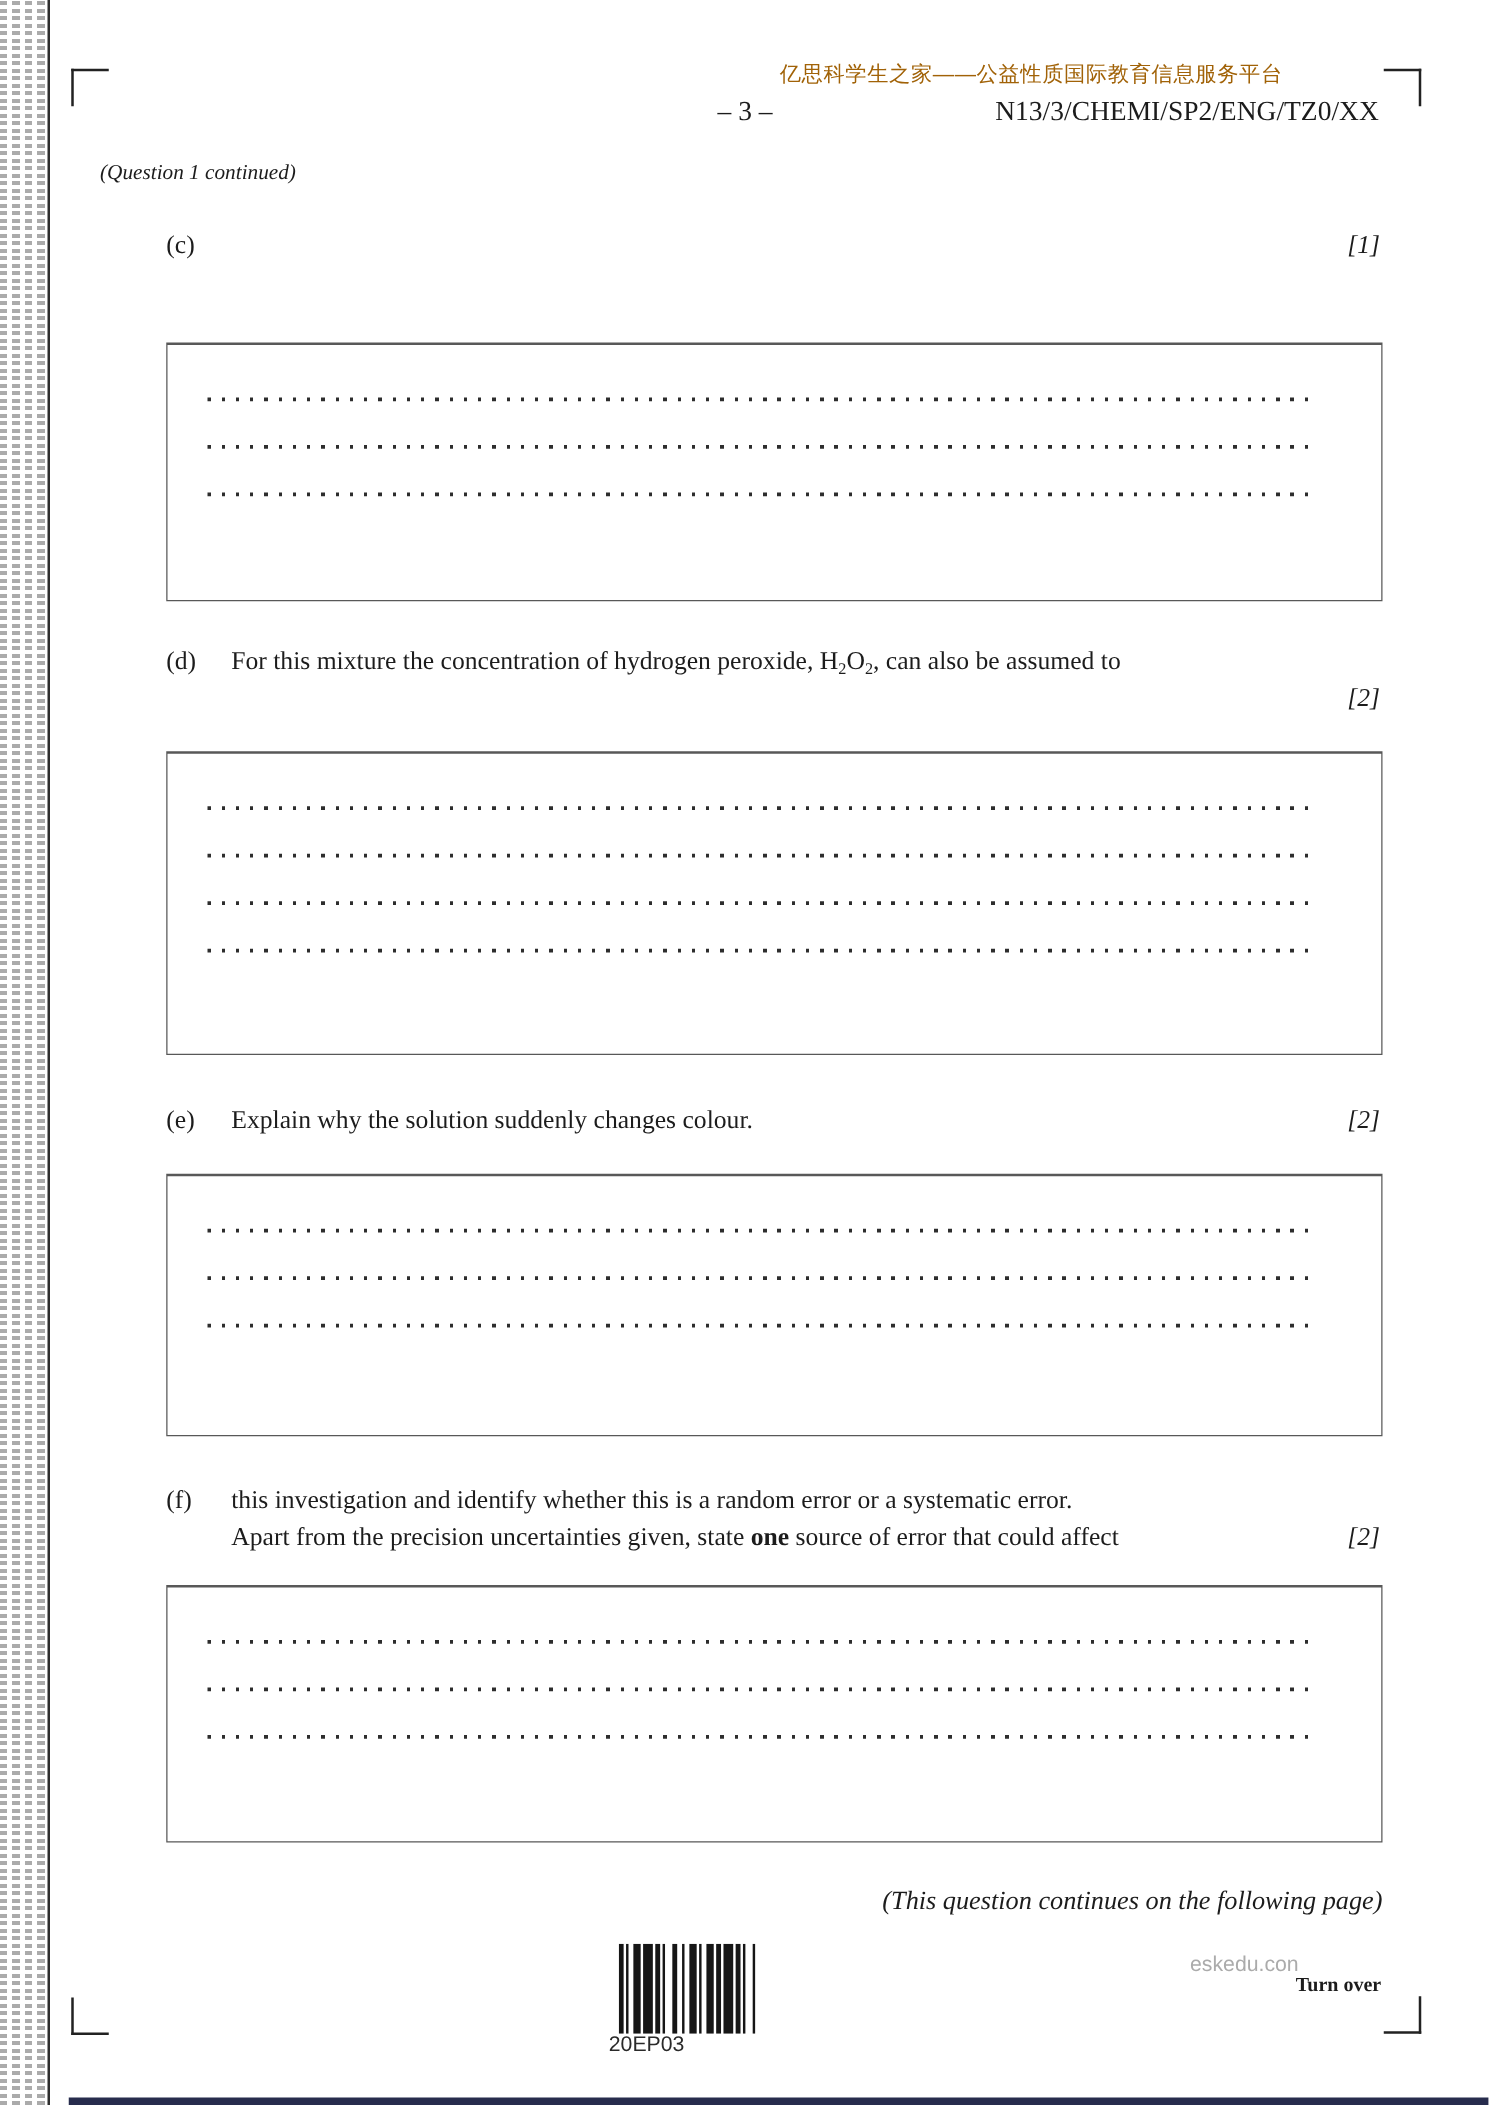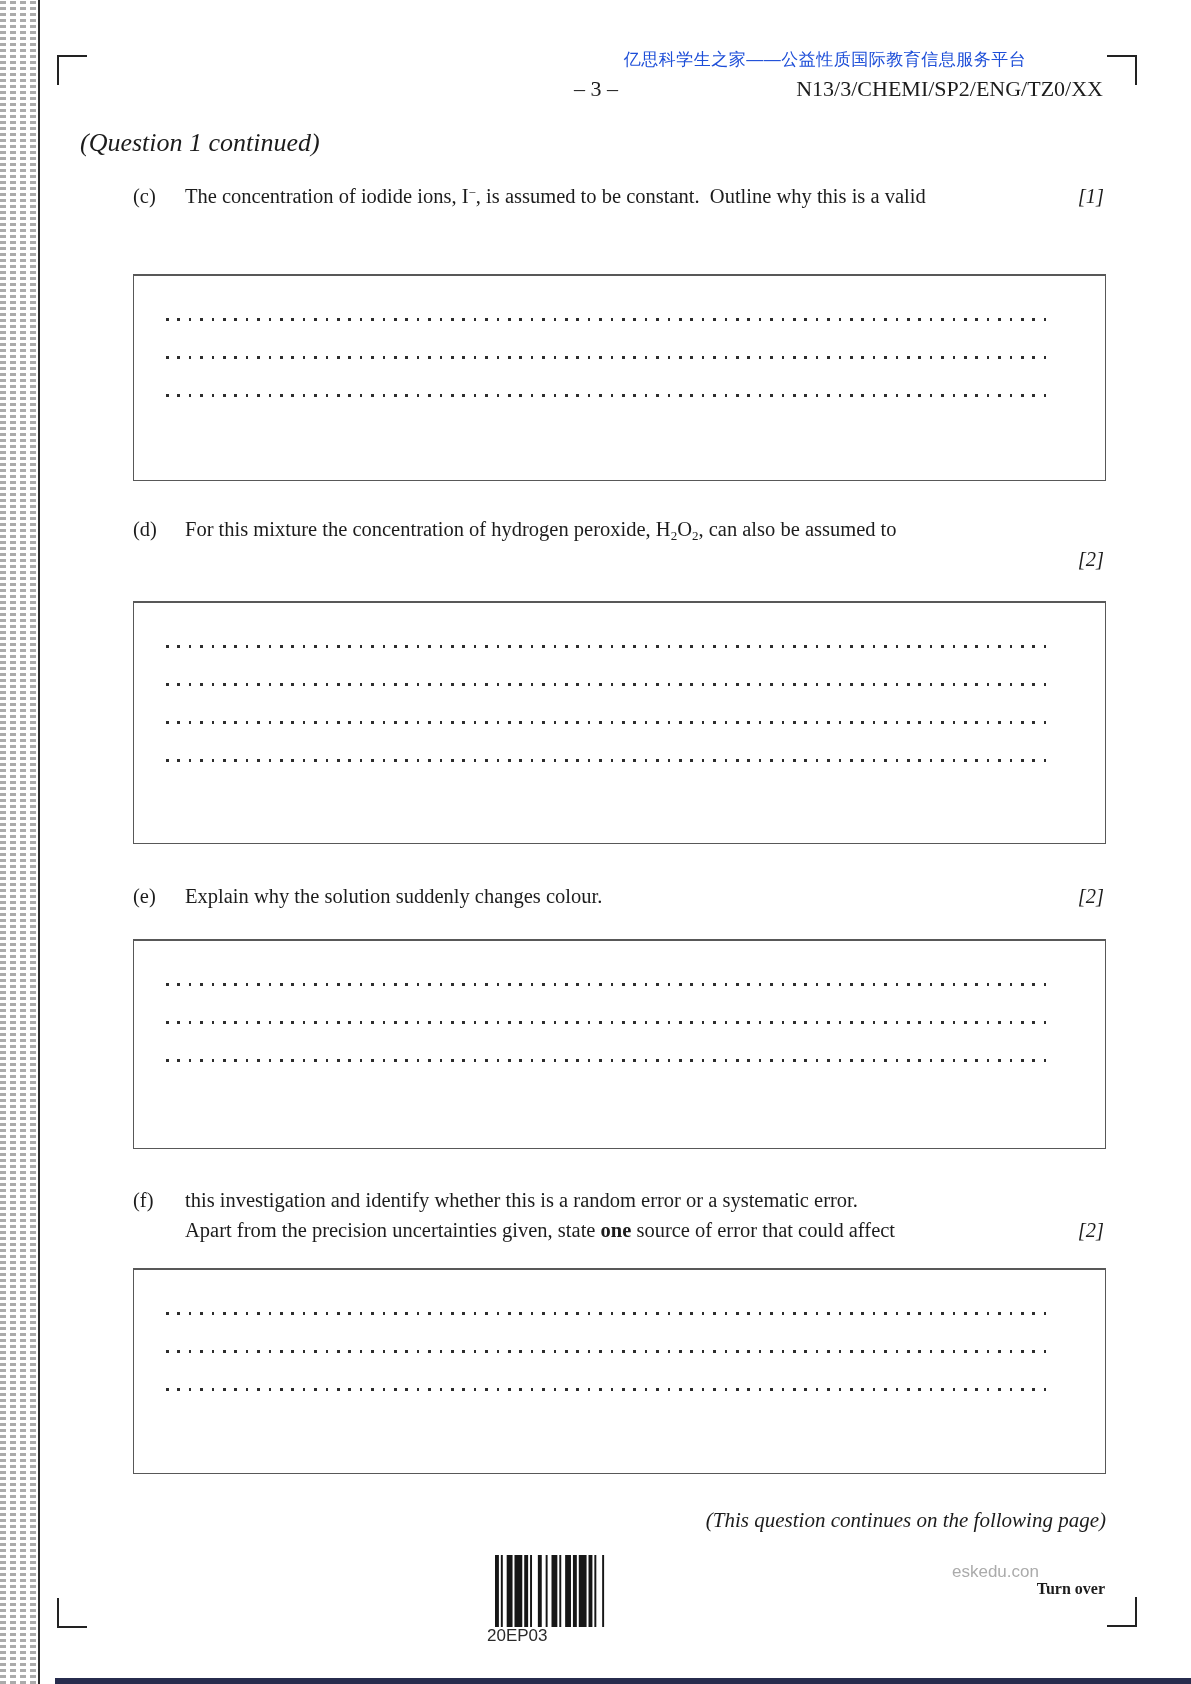--- a/index.html
+++ b/index.html
@@ -15,24 +15,24 @@
     border-right:2.5px solid #2e2e2e;}
 
   
   .crop{position:absolute;width:28px;height:28px;}
   .crop.tl{left:57px;top:55px;border-left:2.5px solid #222;border-top:2.5px solid #222;}
   .crop.tr{left:1107px;top:55px;border-right:2.5px solid #222;border-top:2.5px solid #222;}
   .crop.bl{left:57px;top:1598px;border-left:2.5px solid #222;border-bottom:2.5px solid #222;}
   .crop.br{left:1107px;top:1597px;border-right:2.5px solid #222;border-bottom:2.5px solid #222;}
 
   .banner{position:absolute;left:610px;top:48px;width:430px;text-align:center;
-    font-family:"Liberation Sans", sans-serif;font-size:17px;color:#1d4ed8;letter-spacing:.5px;}
+    font-family:"Liberation Sans", sans-serif;font-size:17px;color:#a16207;letter-spacing:.5px;}
   .pagenum{position:absolute;left:57px;top:76px;width:1078px;text-align:center;font-size:22px;}
   .papercode{position:absolute;right:88px;top:76px;font-size:22px;}
-  .qcont{position:absolute;left:80px;top:128px;font-size:26px;font-style:italic;}
+  .qcont{position:absolute;left:80px;top:128px;font-size:17px;font-style:italic;}
 
   .qrow{position:absolute;left:133px;width:973px;}
   .qletter{position:absolute;left:0;top:0;font-size:20.5px;line-height:30px;}
   .qtext{margin-left:52px;}
   .qline{font-size:20.5px;line-height:30px;white-space:pre;}
   .qline sup{font-size:13px;line-height:0;vertical-align:6px;}
   .qline sub{font-size:13px;line-height:0;vertical-align:-4px;}
   .qline b{font-weight:bold;}
   .marks{position:absolute;right:2px;font-size:20.5px;font-style:italic;line-height:30px;}
 
@@ -64,21 +64,20 @@
 
   <div class="banner">亿思科学生之家——公益性质国际教育信息服务平台</div>
   <div class="pagenum">– 3 –</div>
   <div class="papercode">N13/3/CHEMI/SP2/ENG/TZ0/XX</div>
 
   <div class="qcont">(Question 1 continued)</div>
 
   <div class="qrow" style="top:181px">
     <span class="qletter">(c)</span>
     <div class="qtext">
-      <div class="qline"><span>The concentration of iodide ions, I</span><sup>−</sup><span>, is assumed to be constant.  Outline why this is a valid</span></div>
     </div>
     <span class="marks" style="top:0">[1]</span>
   </div>
   <div class="abox" style="top:274px;height:207px">
       <div class="dotline" style="top: 42px;"></div>
       <div class="dotline" style="top: 80px;"></div>
       <div class="dotline" style="top: 118px;"></div>
     </div>
 
   <div class="qrow" style="top:514px">

